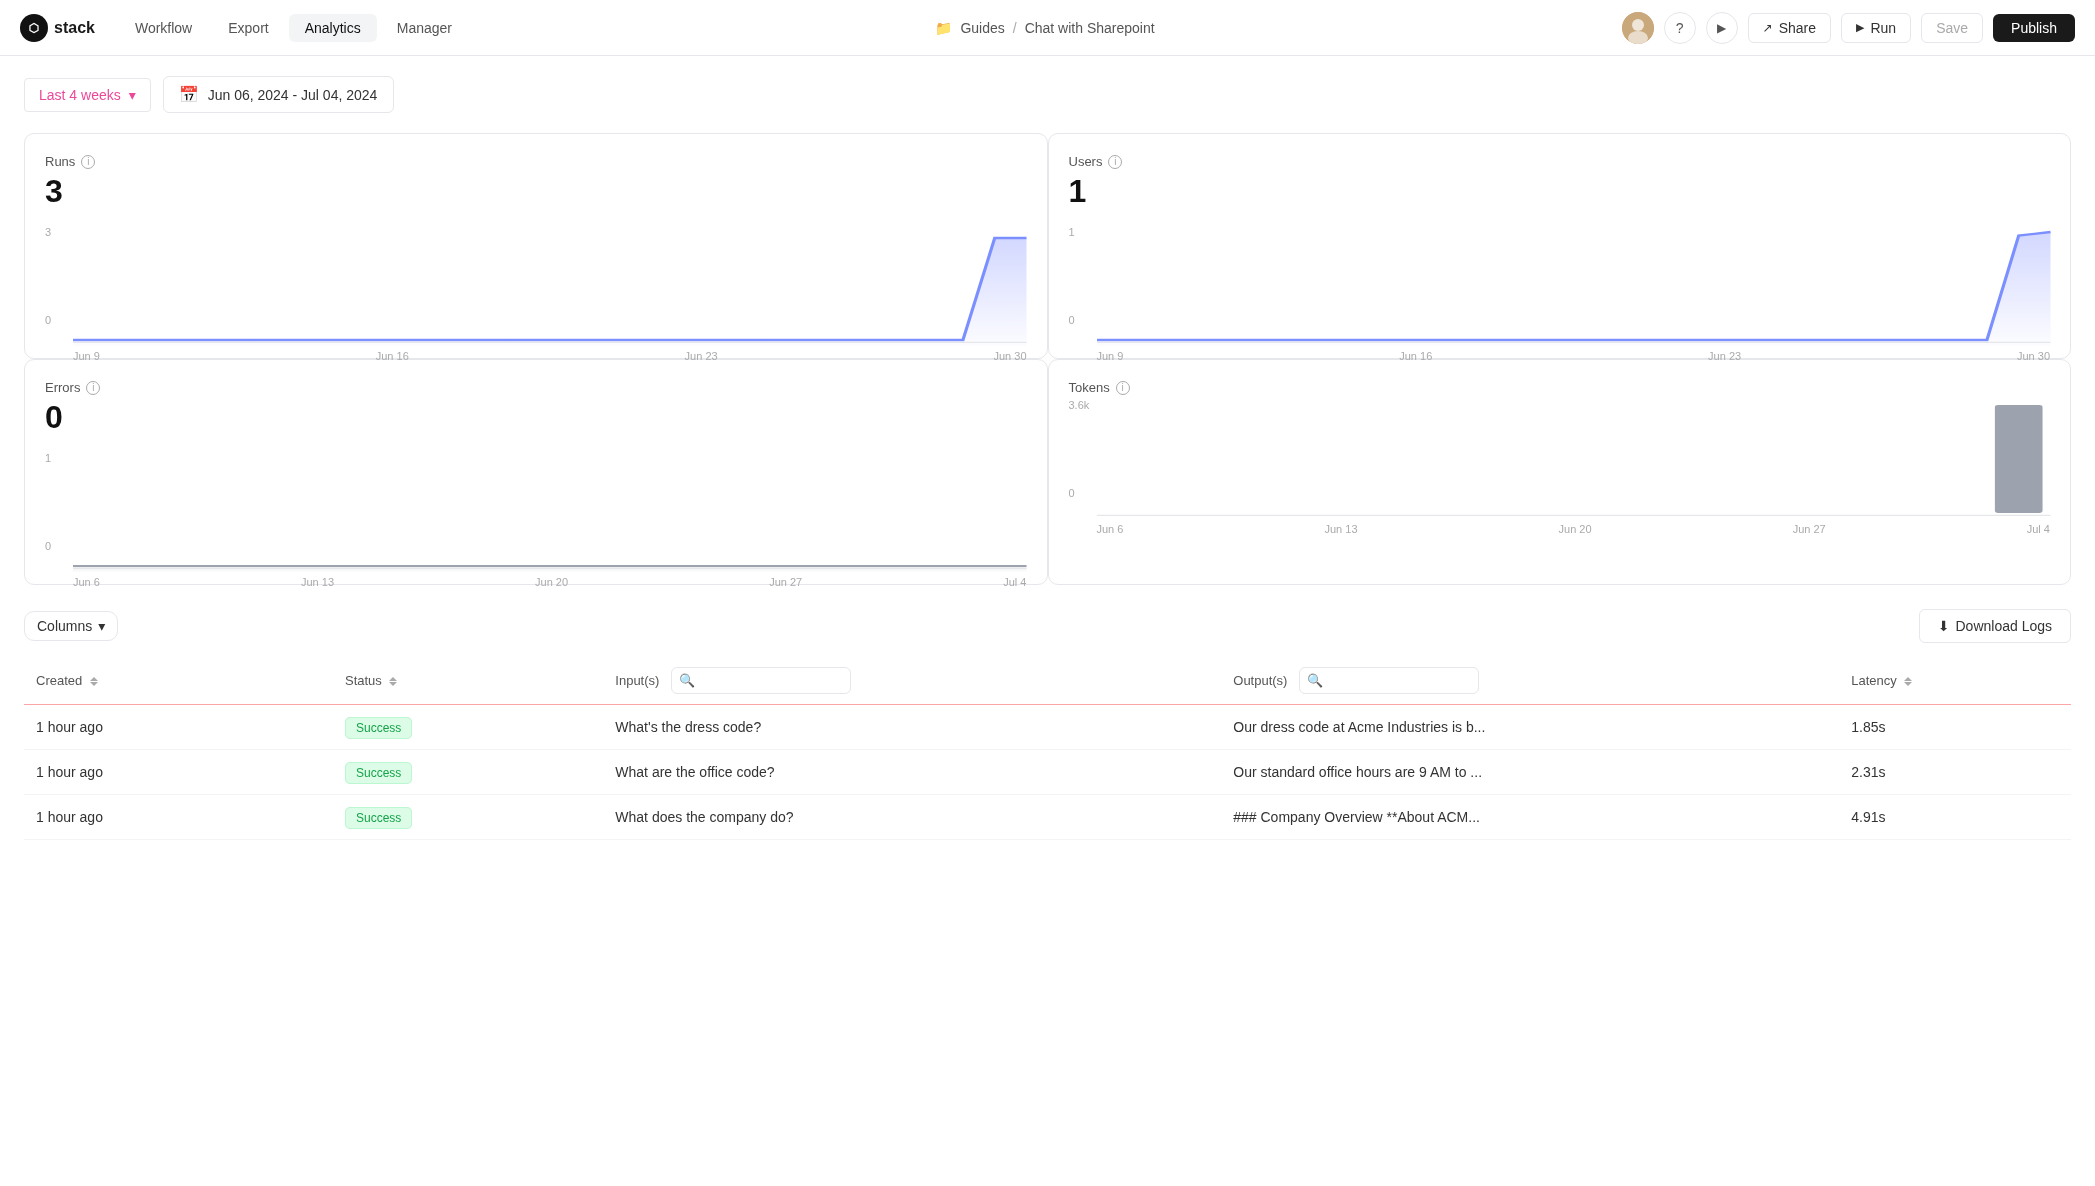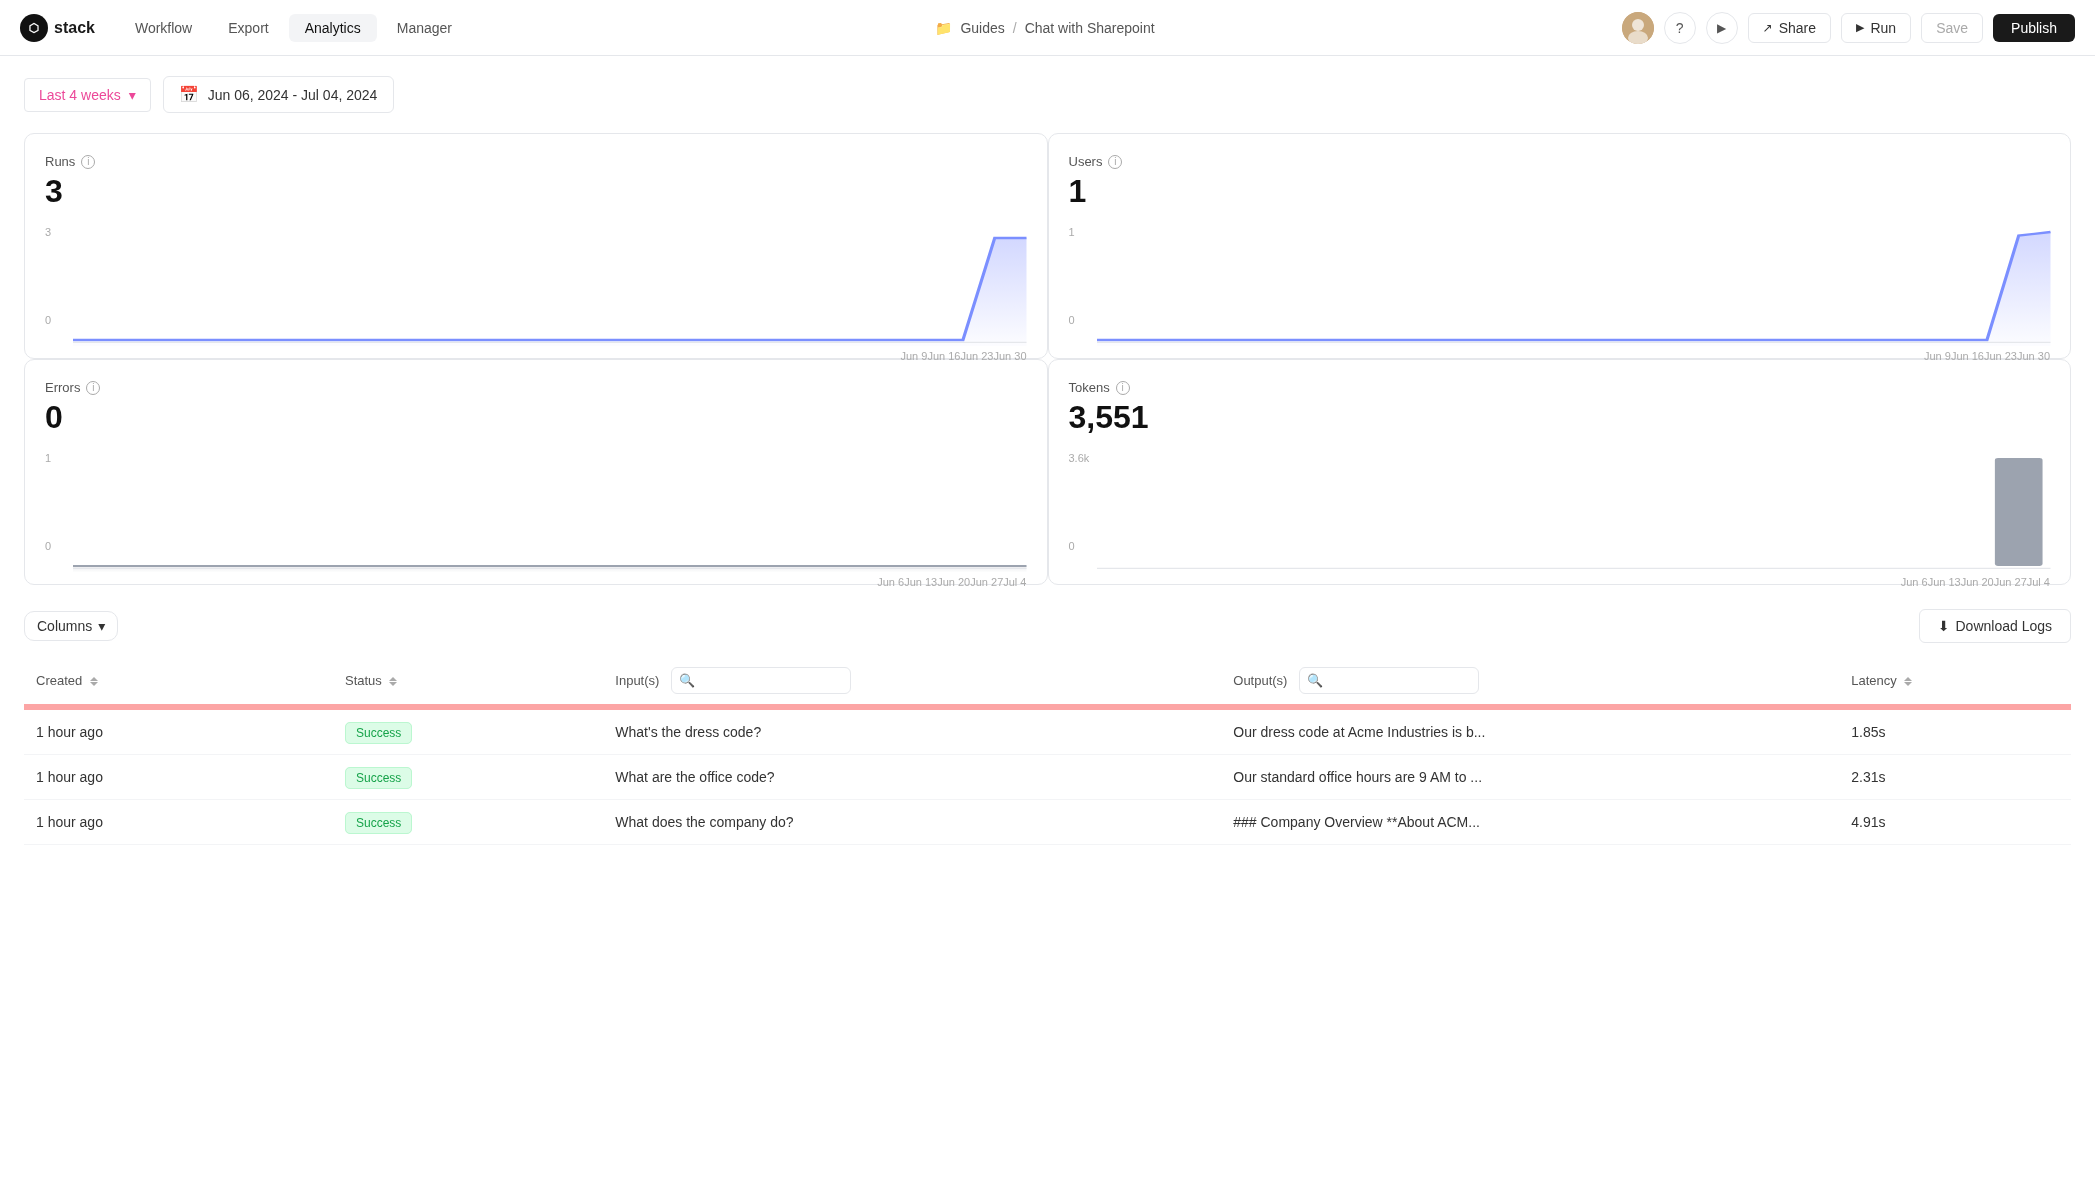--- a/index.html
+++ b/index.html
@@ -38,32 +38,32 @@
     .cal-icon { color: #555; font-size: 16px; }
 
     
     .charts-grid { display: grid; grid-template-columns: 1fr 1fr; margin-bottom: 24px; }
     .chart-card { border: 1px solid #e5e7eb; border-radius: 10px; padding: 20px 20px 12px; background: #fff; }
     .chart-title { font-size: 13px; color: #555; margin-bottom: 4px; display: flex; align-items: center; gap: 6px; }
     .chart-value { font-size: 32px; font-weight: 600; color: #111; margin-bottom: 16px; }
     .chart-area { position: relative; height: 120px; }
     .chart-yaxis { position: absolute; left: 0; top: 0; height: 100%; display: flex; flex-direction: column; justify-content: space-between; font-size: 11px; color: #aaa; padding-bottom: 20px; }
     .chart-inner { margin-left: 28px; height: 100%; position: relative; }
-    .chart-xaxis { display: flex; justify-content: flex-end; font-size: 11px; color: #aaa; margin-top: 4px; margin-left: 28px; }
+    .chart-xaxis { display: flex; justify-content: space-between; font-size: 11px; color: #aaa; margin-top: 4px; margin-left: 28px; }
     svg.chart-svg { width: 100%; height: 100%; overflow: visible; }
     .info-icon { width: 14px; height: 14px; border-radius: 50%; border: 1px solid #aaa; display: inline-flex; align-items: center; justify-content: center; font-size: 10px; color: #aaa; cursor: default; }
 
     
     .table-header { display: flex; align-items: center; justify-content: space-between; margin-bottom: 14px; }
     .columns-btn { display: flex; align-items: center; gap: 6px; font-size: 14px; color: #333; cursor: pointer; padding: 6px 12px; border-radius: 10px; border: 1px solid #e5e7eb; background: #fff; font-family: inherit; }
     .download-btn { display: flex; align-items: center; gap: 6px; padding: 8px 18px; border: 1px solid #e5e7eb; border-radius: 6px; background: #fff; cursor: pointer; font-size: 14px; color: #333; font-family: inherit; }
 
     
     .data-table { width: 100%; border-collapse: collapse; }
-    .data-table th { text-align: left; padding: 10px 12px; font-size: 13px; font-weight: 500; color: #555; border-bottom: 6px solid #fca5a5; background: #fff; }
+    .data-table th { text-align: left; padding: 10px 12px; font-size: 13px; font-weight: 500; color: #555; border-bottom: 1px solid #fca5a5; background: #fff; }
     .data-table td { padding: 14px 12px; font-size: 14px; color: #333; border-bottom: 1px solid #f3f4f6; }
     .sort-icon { display: inline-flex; flex-direction: column; gap: 1px; margin-left: 4px; vertical-align: middle; }
     .sort-icon span { display: block; width: 0; height: 0; }
     .sort-icon span:first-child { border-left: 4px solid transparent; border-right: 4px solid transparent; border-bottom: 4px solid #aaa; }
     .sort-icon span:last-child { border-left: 4px solid transparent; border-right: 4px solid transparent; border-top: 4px solid #aaa; }
     .status-badge { padding: 3px 10px; border-radius: 5px; font-size: 12px; font-weight: 500; }
     .status-success { background: #dcfce7; color: #16a34a; border: 1px solid #bbf7d0; }
     .search-input-wrap { position: relative; display: inline-flex; align-items: center; }
     .search-input-wrap input { padding: 5px 10px 5px 30px; border: 1px solid #e5e7eb; border-radius: 6px; font-size: 13px; width: 180px; background: #fff; color: #333; outline: none; }
     .search-input-wrap .si { position: absolute; left: 8px; color: #aaa; font-size: 13px; }
@@ -237,21 +237,20 @@
           <span>Jul 4</span>
         </div>
       </div>
     </div>
 
     <div class="chart-card">
       <div class="chart-title">
         <span>Tokens</span>
         <span class="info-icon">i</span>
       </div>
-      <div class="chart-value">3,551</div>
       <div class="chart-area">
         <div class="chart-yaxis">
           <span>3.6k</span>
           <span>0</span>
         </div>
         <div class="chart-inner">
           <svg class="chart-svg" viewBox="0 0 600 100" preserveAspectRatio="none">
 
             <rect x="565" y="5" width="30" height="90" fill="#9ca3af" rx="2"></rect>
             <line x1="0" y1="97" x2="600" y2="97" stroke="#e5e7eb" stroke-width="1"></line>

